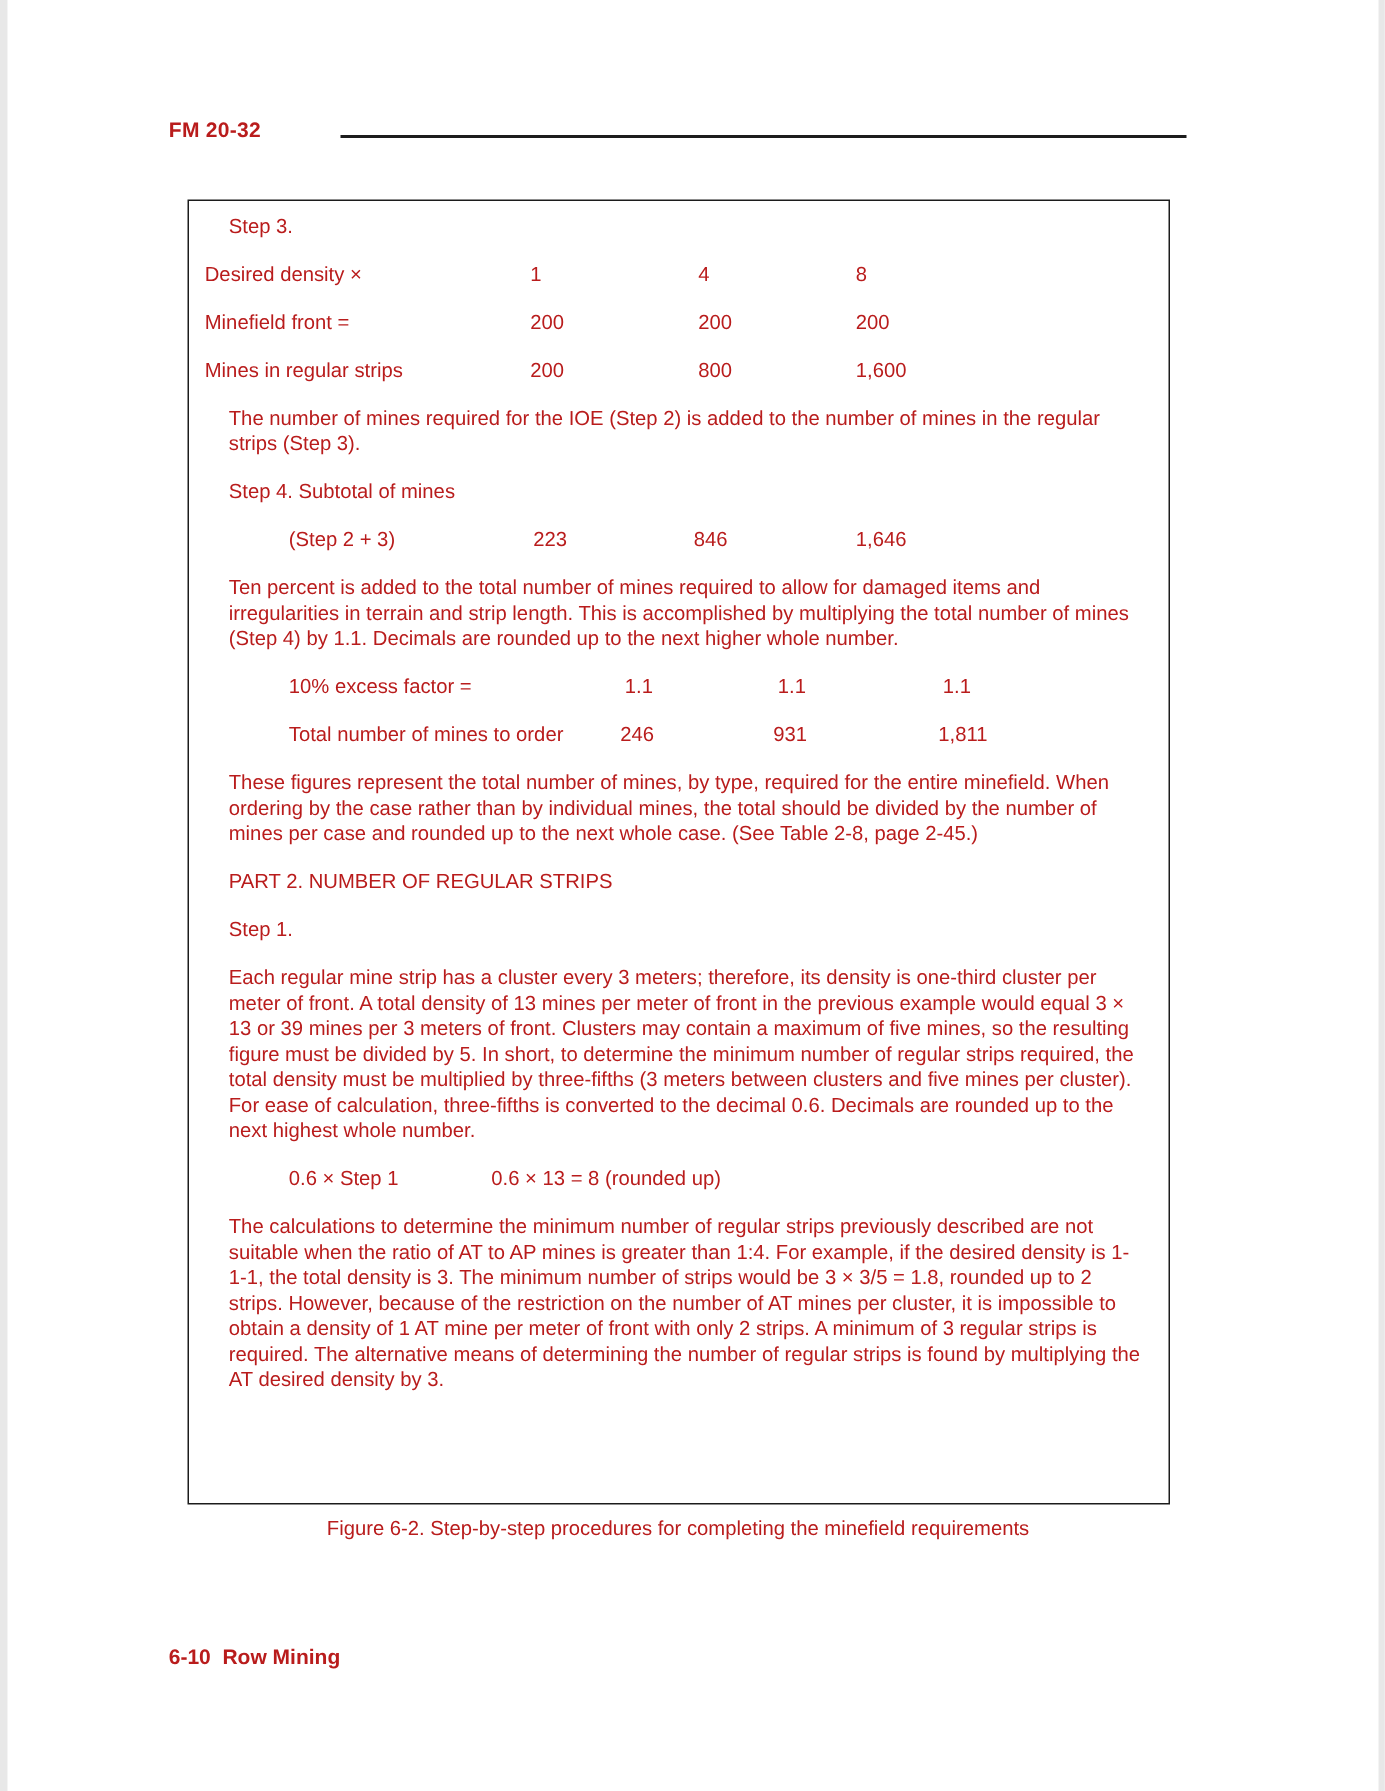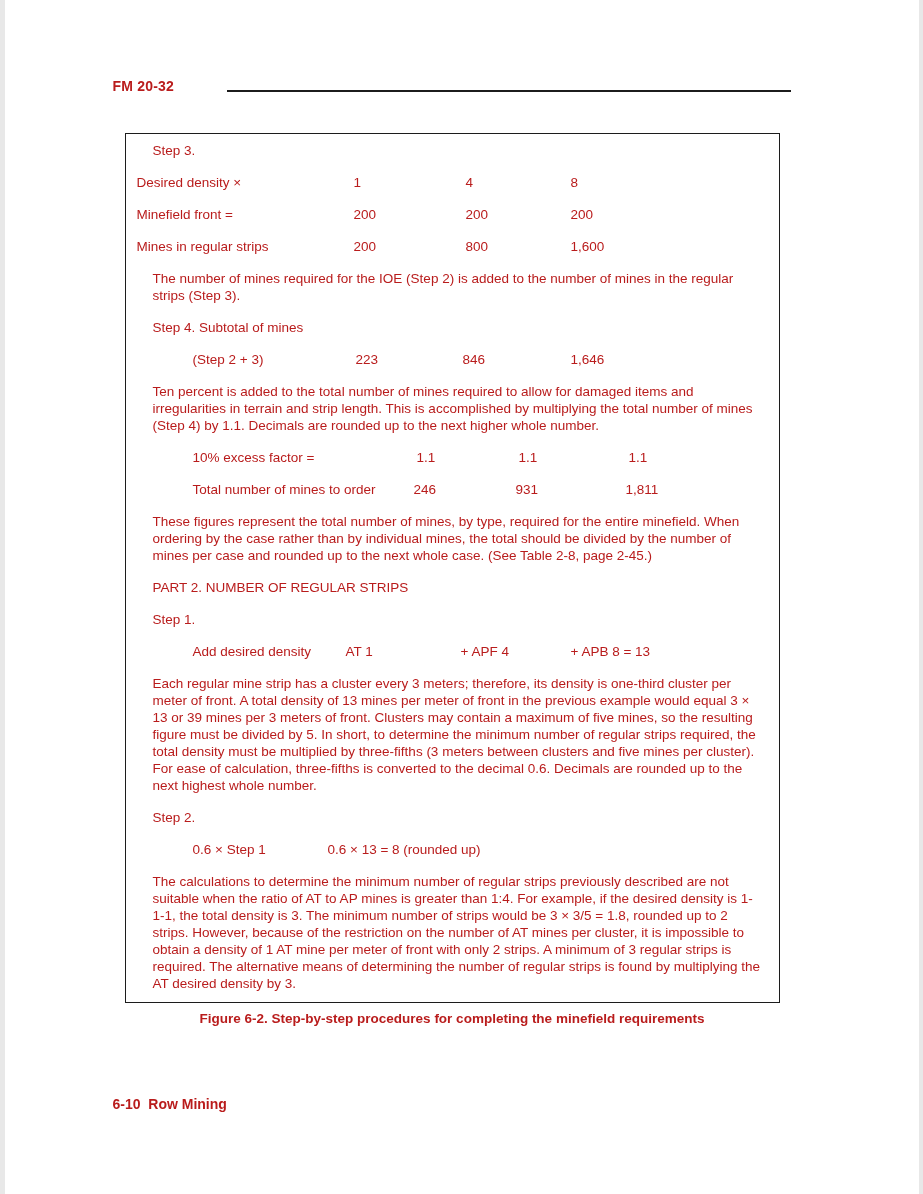--- a/index.html
+++ b/index.html
@@ -45,21 +45,21 @@
   .p:last-child { margin-bottom: 0; }
   .trow { position: relative; height: 17px; margin: 0 0 15px 0; }
   .trow span { position: absolute; top: 0; white-space: nowrap; }
   .caption {
     position: absolute;
     left: 120px;
     top: 1009px;
     width: 655px;
     text-align: center;
     font-size: 13.5px;
-    font-weight: bold;
+    font-weight: normal;
     line-height: 20px;
   }
   .footer {
     position: absolute;
     left: 108px;
     top: 1096px;
     font-size: 14px;
     font-weight: bold;
     white-space: pre;
   }
@@ -124,30 +124,23 @@
       <span style="left:379px">931</span>
       <span style="left:489px">1,811</span>
     </div>
 
     <p class="p">These figures represent the total number of mines, by type, required for the entire minefield. When ordering by the case rather than by individual mines, the total should be divided by the number of mines per case and rounded up to the next whole case. (See Table 2-8, page 2-45.)</p>
 
     <p class="p">PART 2. NUMBER OF REGULAR STRIPS</p>
 
     <p class="p">Step 1.</p>
 
-    <div class="trow">
-      <span style="left:56px">Add desired density</span>
-      <span style="left:209px">AT 1</span>
-      <span style="left:324px">+ APF 4</span>
-      <span style="left:434px">+ APB 8 = 13</span>
-    </div>
 
     <p class="p">Each regular mine strip has a cluster every 3 meters; therefore, its density is one-third cluster per meter of front. A total density of 13 mines per meter of front in the previous example would equal 3 × 13 or 39 mines per 3 meters of front. Clusters may contain a maximum of five mines, so the resulting figure must be divided by 5. In short, to determine the minimum number of regular strips required, the total density must be multiplied by three-fifths (3 meters between clusters and five mines per cluster). For ease of calculation, three-fifths is converted to the decimal 0.6. Decimals are rounded up to the next highest whole number.</p>
 
-    <p class="p">Step 2.</p>
 
     <div class="trow">
       <span style="left:56px">0.6 × Step 1</span>
       <span style="left:191px">0.6 × 13 = 8 (rounded up)</span>
     </div>
 
     <p class="p">The calculations to determine the minimum number of regular strips previously described are not suitable when the ratio of AT to AP mines is greater than 1:4. For example, if the desired density is 1-1-1, the total density is 3. The minimum number of strips would be 3 × 3/5 = 1.8, rounded up to 2 strips. However, because of the restriction on the number of AT mines per cluster, it is impossible to obtain a density of 1 AT mine per meter of front with only 2 strips. A minimum of 3 regular strips is required. The alternative means of determining the number of regular strips is found by multiplying the AT desired density by 3.</p>
 
   </div>
 

